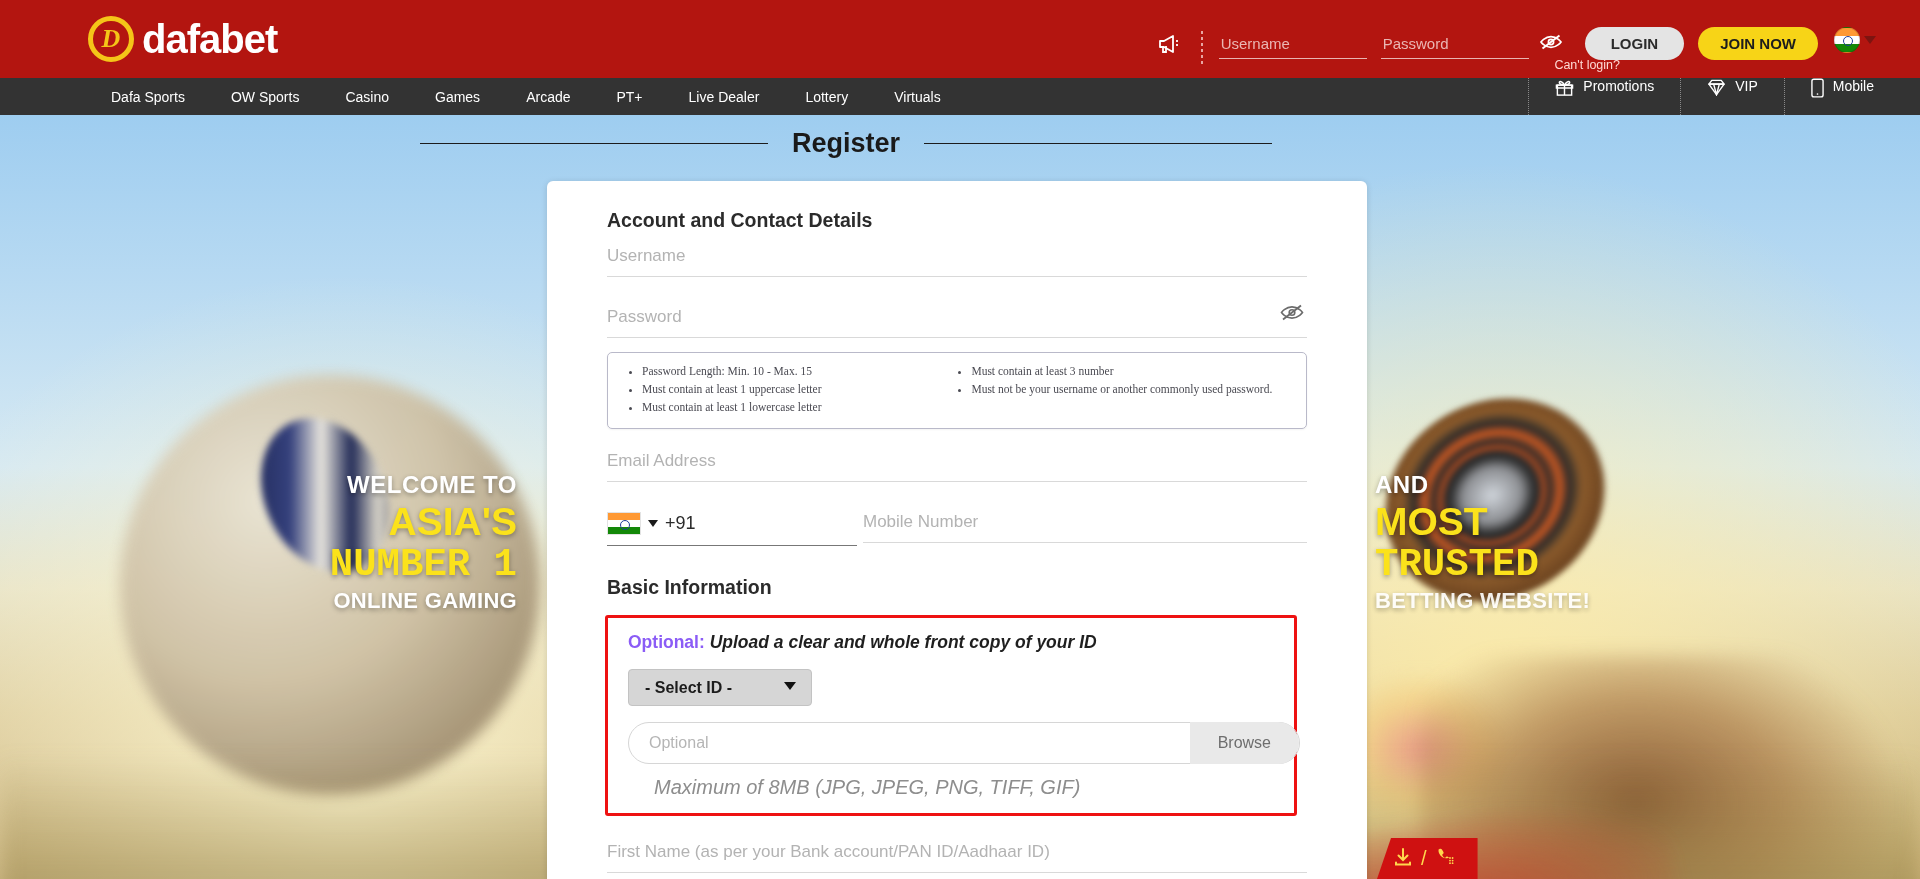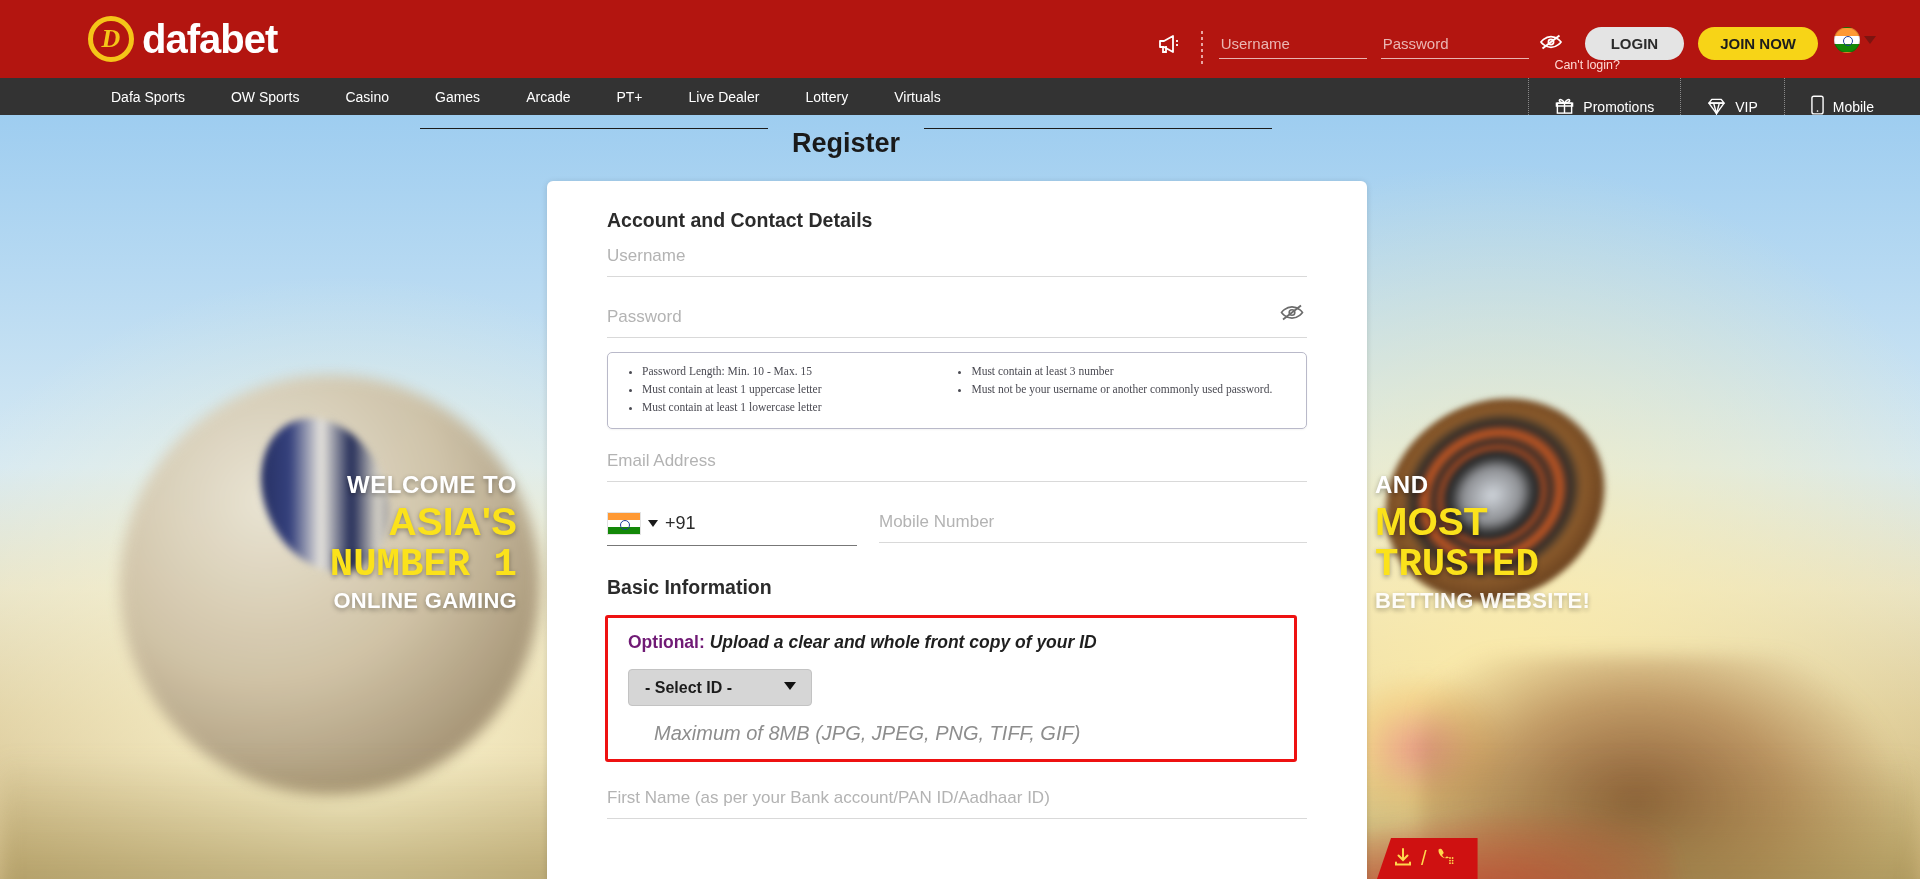--- a/index.html
+++ b/index.html
@@ -168,31 +168,31 @@
     height: 37px; background: #333333;
     display: flex; align-items: center;
   }
   .nav-left { display: flex; align-items: center; margin-left: 88px; }
   .nav-left a {
     color: #ffffff; font-size: 14px; text-decoration: none;
     padding: 0 23px; cursor: pointer; white-space: nowrap;
   }
   .nav-right { margin-left: auto; display: flex; align-items: center; height: 37px; }
   .nav-right .nri {
-    display: flex; align-items: flex-end; gap: 9px;
+    display: flex; align-items: flex-start; gap: 9px;
     color: #ffffff; font-size: 14px; padding: 0 26px; height: 37px;
     border-left: 1px dotted #8a8a8a; cursor: pointer;
   }
   .nav-right .nri:last-child { padding-right: 46px; }
   .nri svg { display: block; }
 
   
   .reg-title-row {
     position: absolute; z-index: 15; left: 0; top: 128px;
-    width: 1692px; display: flex; align-items: flex-start; justify-content: center;
+    width: 1692px; display: flex; align-items: center; justify-content: center;
   }
   .reg-line { height: 1px; background: #1c1c1c; width: 348px; }
   .reg-title {
     color: #1a1a1a; font-size: 27px; font-weight: bold; padding: 0 24px;
   }
 
   
   .card {
     position: absolute; z-index: 15;
     left: 547px; top: 181px; width: 820px; height: 700px;
@@ -229,21 +229,21 @@
     margin: 0; padding-left: 18px; list-style: disc;
     flex: 1;
   }
   .pwrules ul.col2 { flex: 1.05; }
   .pwrules li {
     font-family: "Liberation Serif", serif;
     font-size: 11.5px; color: #4a4a52; line-height: 1.55;
   }
 
   
-  .phone-row { display: flex; gap: 22px; margin-bottom: 8px; }
+  .phone-row { display: flex; gap: 6px; margin-bottom: 8px; }
   .cc-box {
     width: 250px; display: flex; align-items: center; gap: 7px;
     border-bottom: 1px solid #777; padding-bottom: 10px; cursor: pointer;
   }
   .cc-flag {
     width: 34px; height: 23px;
     background: linear-gradient(to bottom, #ff9933 0 33.3%, #ffffff 33.3% 66.6%, #138808 66.6% 100%);
     position: relative; border: 1px solid #e3e3e3;
   }
   .cc-flag::after {
@@ -261,21 +261,21 @@
   }
   .mobile-fld input::placeholder { color: #b3b3b3; opacity: 1; }
 
   
   .idbox {
     border: 3px solid #ee1111; border-radius: 3px;
     padding: 14px 20px 14px 20px; margin-bottom: 26px;
     position: relative; left: -2px; width: 692px;
   }
   .opt-line { font-size: 17.5px; margin-bottom: 16px; }
-  .opt-label { color: #701a75; font-weight: bold; font-style: normal; }
+  .opt-label { color: #8b5cf6; font-weight: bold; font-style: normal; }
   .opt-text { color: #1f1f1f; font-style: italic; font-weight: bold; }
 
   .sel-wrap { margin-bottom: 16px; }
   select.id-select {
     appearance: none; -webkit-appearance: none;
     background: #d6d6d6; border: 1px solid #c3c3c3; border-radius: 4px;
     font-size: 16px; font-weight: bold; color: #1c1c1c;
     padding: 9px 40px 9px 16px; width: 184px; cursor: pointer;
     font-family: "Liberation Sans", sans-serif;
   }
@@ -507,20 +507,24 @@
         <span class="opt-text">Upload a clear and whole front copy of your ID</span>
       </div>
 
       <div class="sel-wrap">
         <select class="id-select">
           <option>- Select ID -</option>
         </select>
         <span class="sel-caret"></span>
       </div>
 
+      <div class="upload-row">
+        <input type="text" placeholder="Optional" style="">
+        <button class="browse-btn">Browse</button>
+      </div>
 
       <div class="max-note">Maximum of 8MB (JPG, JPEG, PNG, TIFF, GIF)</div>
     </div>
 
     <div class="fld">
       <input type="text" placeholder="First Name (as per your Bank account/PAN ID/Aadhaar ID)" style="">
     </div>
 
   </div>
 

